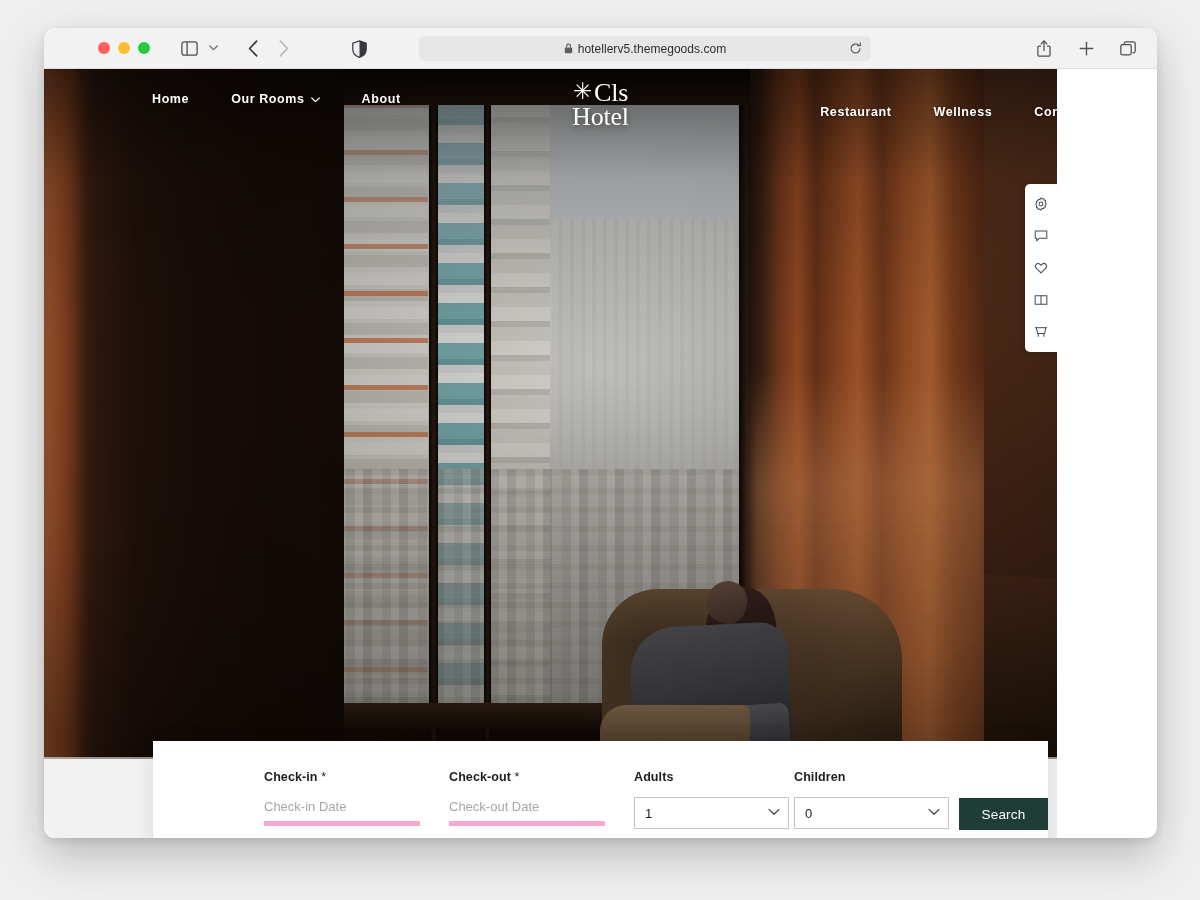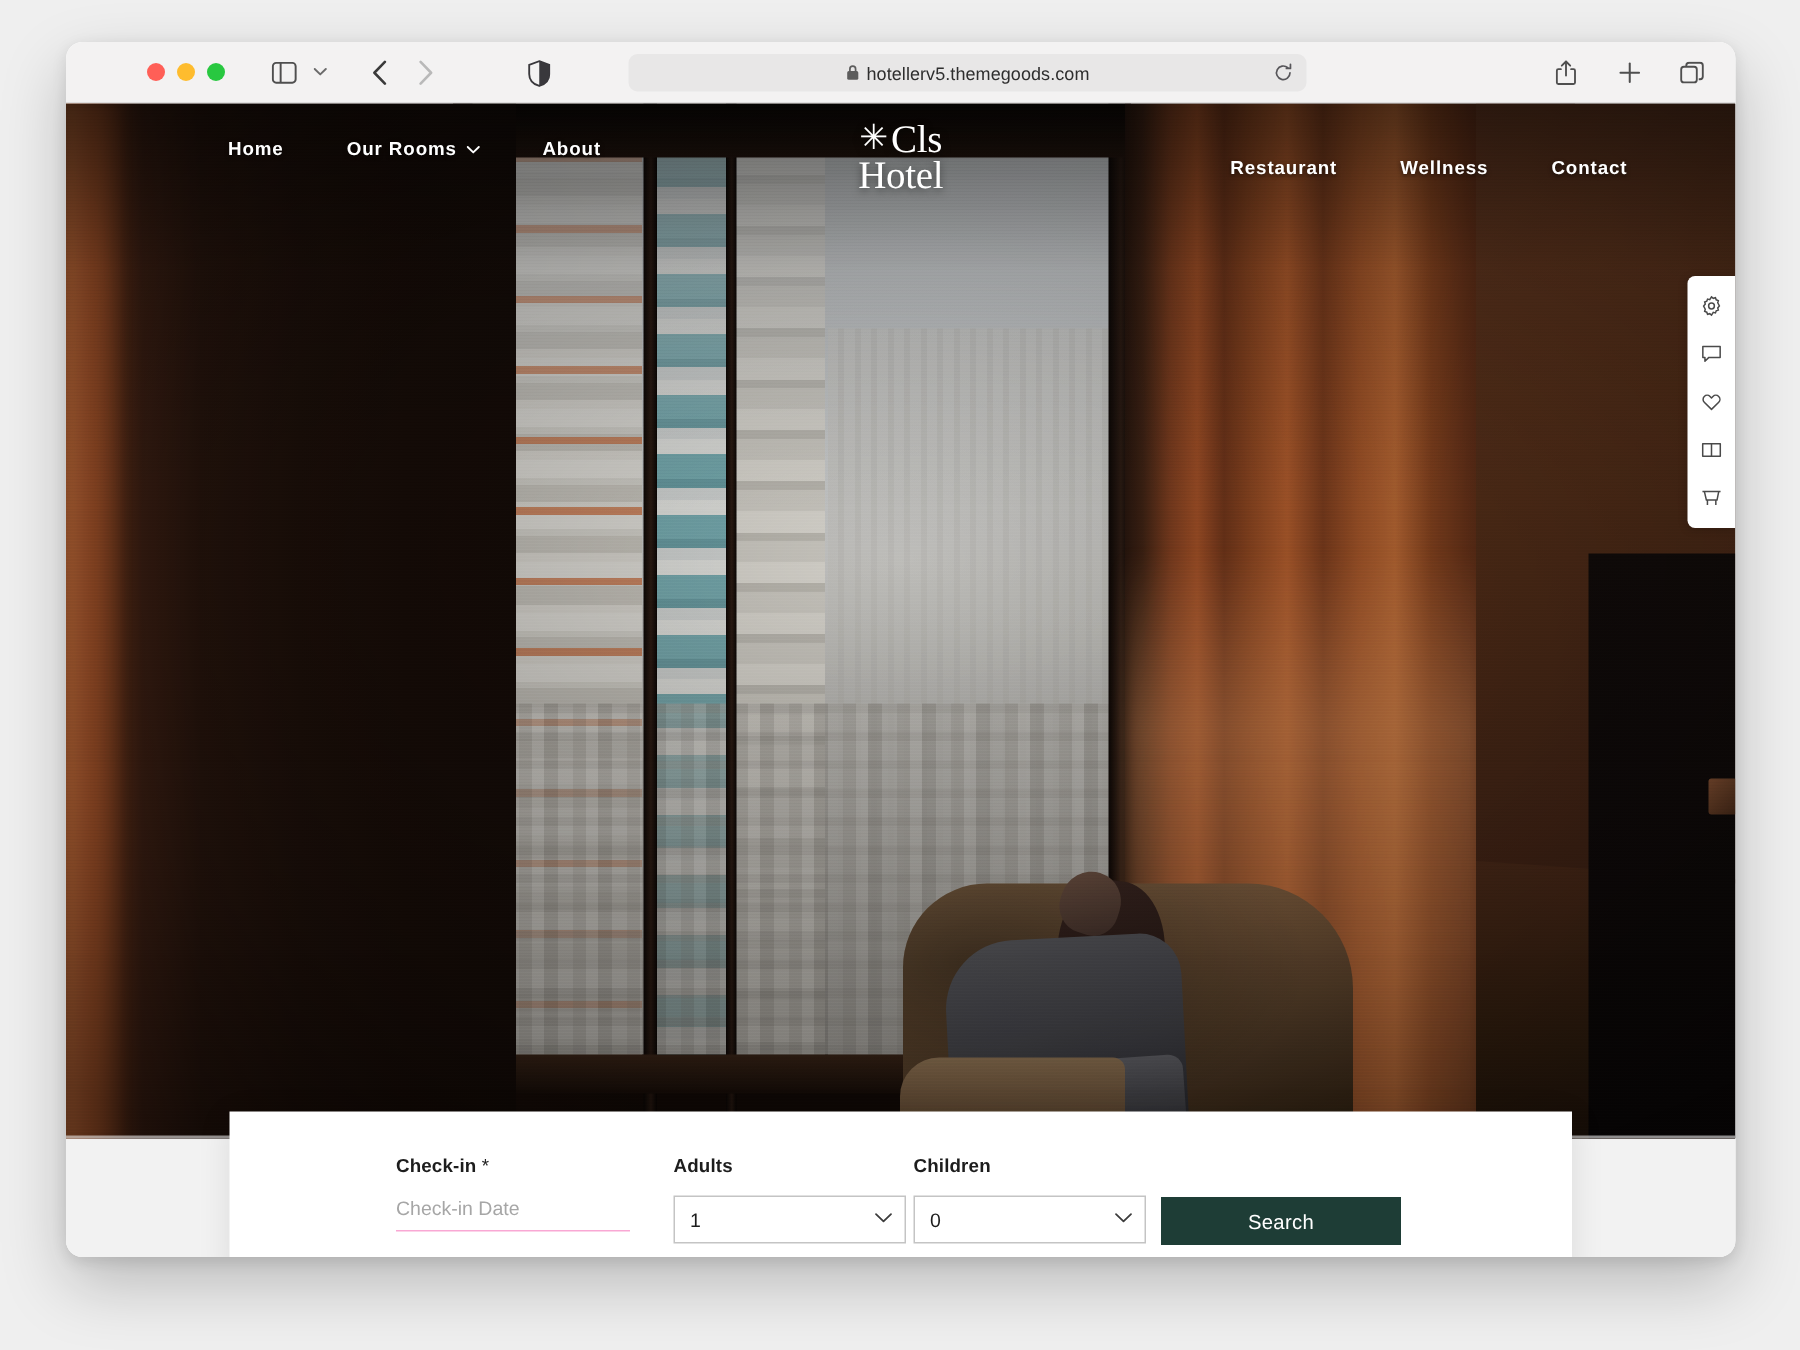--- a/index.html
+++ b/index.html
@@ -91,21 +91,21 @@
     right: 16px; top: 7px;
     display: flex;
     align-items: center;
     gap: 16px;
     color: #414141;
   }
 
   
   .viewport {
     position: relative;
-    width: 1113px;
+    width: 1013px;
     height: 769px;
     background: #f2f2f2;
     overflow: hidden;
   }
 
   
   .hero {
     position: absolute;
     left: 0; top: 0;
     width: 1113px;
@@ -424,21 +424,21 @@
     color: #1d1d1d;
     margin-bottom: 13px;
     letter-spacing: 0.1px;
     white-space: nowrap;
   }
   .bk-label .req { font-weight: 400; }
 
   .date-input {
     width: 156px;
     border: none;
-    border-bottom: 1px solid #f9a8d4;
+    border-bottom: 5px solid #f9a8d4;
     background: transparent;
     font-family: "Liberation Sans", sans-serif;
     font-size: 13px;
     color: #1d1d1d;
     padding: 0 0 7px 0;
     outline: none;
   }
   .date-input::placeholder { color: #a6a6a6; }
 
   .select-wrap { position: relative; width: 155px; }
@@ -699,20 +699,27 @@
     <div class="booking-card">
 
       <div class="bk-field f-checkin">
         <div class="bk-label">
           <span>Check-in</span>
           <span class="req">*</span>
         </div>
         <input class="date-input" type="text" placeholder="Check-in Date" style="">
       </div>
 
+      <div class="bk-field f-checkout">
+        <div class="bk-label">
+          <span>Check-out</span>
+          <span class="req">*</span>
+        </div>
+        <input class="date-input" type="text" placeholder="Check-out Date" style="">
+      </div>
 
       <div class="bk-field f-adults">
         <div class="bk-label">Adults</div>
         <div class="select-wrap">
           <select class="select-box"><option value="1">1</option><option value="2">2</option><option value="3">3</option><option value="4">4</option><option value="5">5</option><option value="6">6</option></select>
           <span class="select-caret">
             <svg width="12" height="8" viewBox="0 0 12 8" fill="none" stroke="currentColor" stroke-width="1.2" stroke-linecap="round" stroke-linejoin="round">
               <polyline points="1,1.4 6,6.2 11,1.4"></polyline>
             </svg>
           </span>

